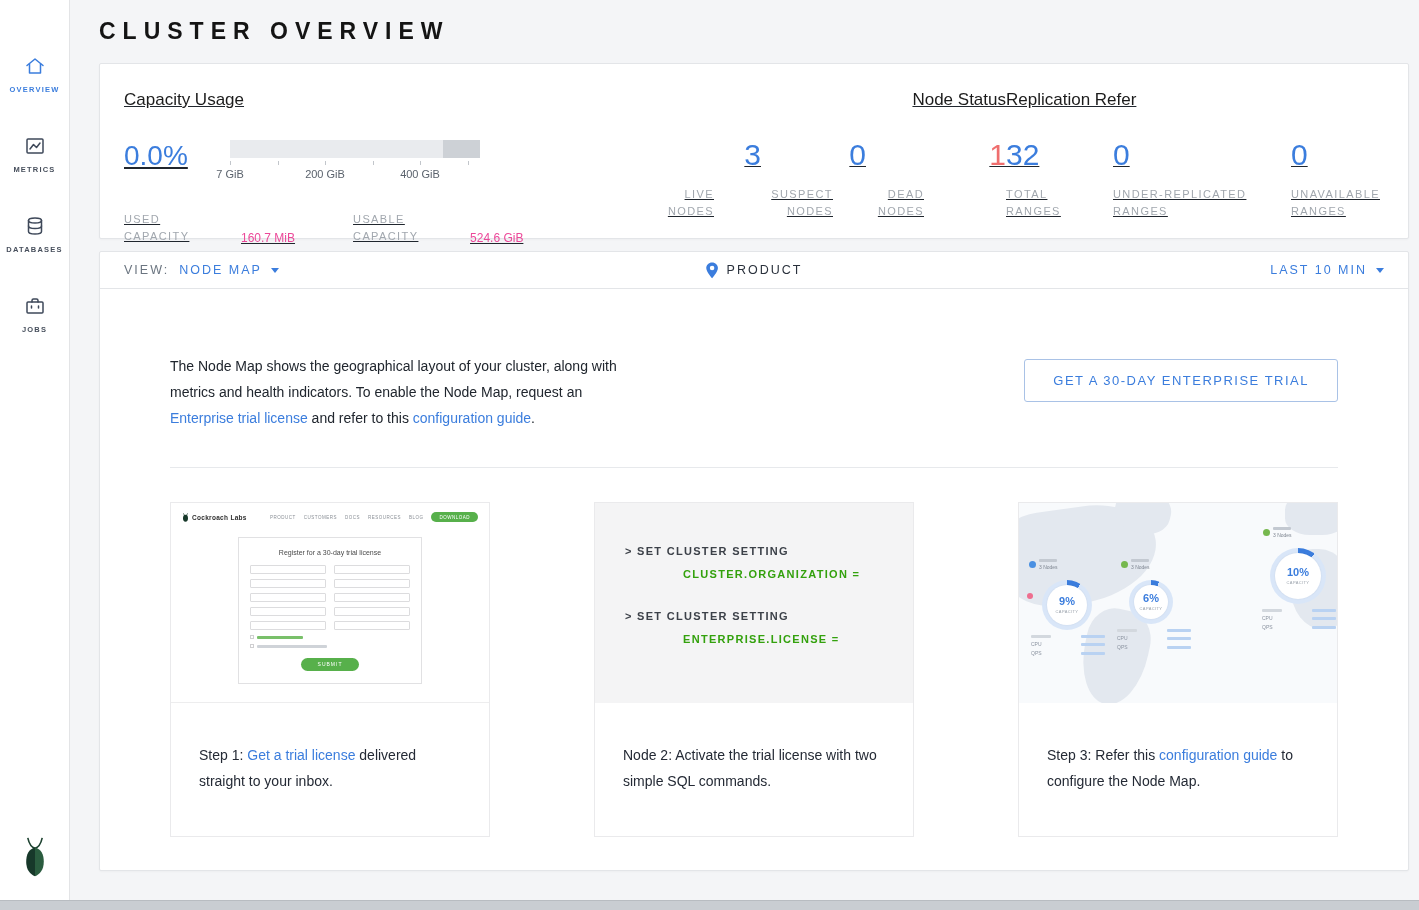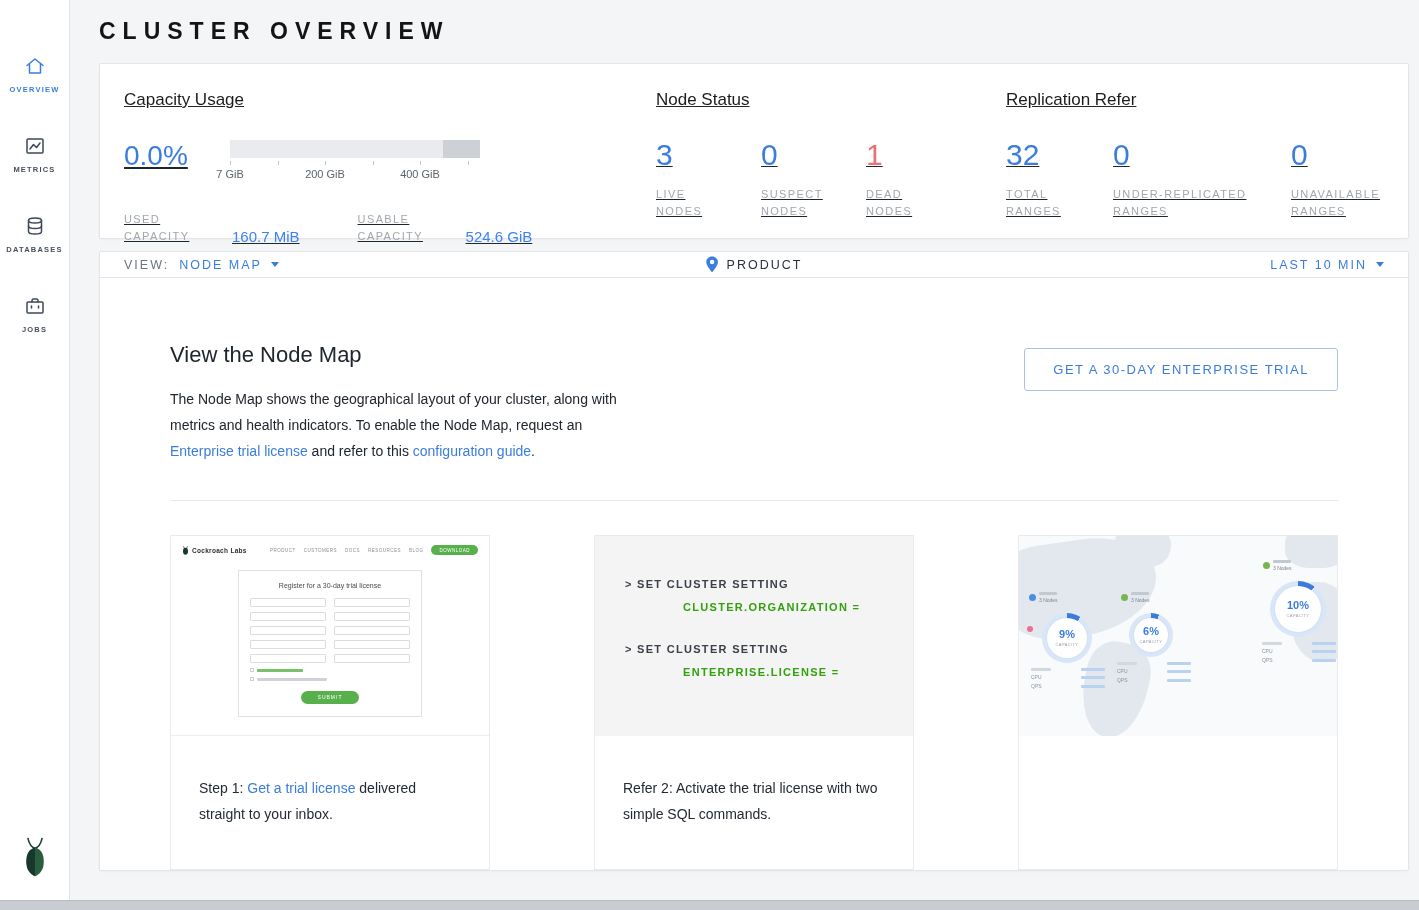--- a/index.html
+++ b/index.html
@@ -28,37 +28,37 @@
   
   .main { margin-left:71px; padding:10px 10px 0 28px; height:900px; }
   .page-title { margin:8px 0 18px; font-size:23px; font-weight:700; letter-spacing:7px; color:#141414; }
 
   .card { background:#fff; border:1px solid #e3e5e8; border-radius:2px; box-shadow:0 1px 2px rgba(0,0,0,0.03); }
 
   
   .summary { display:flex; padding:26px 24px 16px; height:176px;text-decoration:underline; }
   .section-title { margin:0 0 30px; font-size:17px; font-weight:500; color:#1c1c1c; }
   .sec-capacity { width:532px; }
-  .sec-nodes { width:350px; }
+  .sec-nodes { width:350px;text-align:right; }
   .sec-repl { flex:1; }
 
   .cap-row { display:flex; }
   .cap-percent { width:92px; margin-right:14px; font-size:28px; color:#3b7ddd; line-height:1; padding-top:2px; }
   .cap-bar-wrap { width:250px; }
   .cap-bar { position:relative; height:18px; background:#e9ebee; overflow:hidden; }
   .cap-bar .seg { position:absolute; right:0; top:0; height:100%; width:15%; background:#cdd1d6; }
   .cap-ticks { position:relative; height:22px; margin-top:3px; }
   .cap-ticks .mark { position:absolute; top:0; width:1px; height:4px; background:#c2c6cb; }
   .cap-ticks .tlabel { position:absolute; top:7px; transform:translateX(-50%); font-size:11px; color:#5a626c; white-space:nowrap; }
   .cap-stats { display:flex; align-items:flex-end; margin-top:28px; }
   .cap-group { display:flex; align-items:flex-end; }
   .cap-group + .cap-group { margin-left:58px; }
   .small-label { font-size:11px; letter-spacing:1.4px; color:#a1a7ae; line-height:17px; }
   .cap-group .small-label { width:84px; }
-  .cap-value { margin-left:24px; font-size:15px; color:#3b82f6; white-space:nowrap; }
+  .cap-value { margin-left:33px; font-size:12px; color:#ec4899; white-space:nowrap; }
 
   .stats-row { display:flex; }
   .stat { }
   .stat .num { font-size:30px; line-height:1; color:#3b7ddd; }
   .stat .num.danger { color:#ef6e6e; }
   .stat .small-label { display:block; margin-top:16px; }
   .w50{width:105px;} .w70{width:105px;} .wend{flex:1;}
   .rw1{width:107px;} .rw2{width:178px;} .rw3{flex:1;}
   .lbl-narrow{max-width:58px;} .lbl-mid{max-width:72px;} .lbl-wide{max-width:150px;} .lbl-unavail{max-width:110px;}
 
@@ -272,21 +272,20 @@
       </span>
       <span class="toolbar-right">
         <span>LAST 10 MIN</span>
         <span class="caret"></span>
       </span>
     </div>
 
     <div class="panel">
       <div class="panel-head">
         <div>
-          <h3 class="panel-title">View the Node Map</h3>
           <p class="panel-desc"><span>The Node Map shows the geographical layout of your cluster, along with metrics and health indicators. To enable the Node Map, request an </span><a>Enterprise trial license</a><span> and refer to this </span><a>configuration guide</a><span>.</span></p>
         </div>
         <button class="cta-btn">GET A 30-DAY ENTERPRISE TRIAL</button>
       </div>
       <hr class="divider">
 
       <div class="steps">
 
         <div class="step-card">
           <div class="step-media">
@@ -347,21 +346,21 @@
 
         <div class="step-card">
           <div class="step-media">
             <div class="code-block">
               <div class="code-cmd">&gt; SET CLUSTER SETTING</div>
               <div class="code-arg">CLUSTER.ORGANIZATION =</div>
               <div class="code-cmd">&gt; SET CLUSTER SETTING</div>
               <div class="code-arg">ENTERPRISE.LICENSE =</div>
             </div>
           </div>
-          <p class="step-caption"><b>Refer 2:</b><span> Activate the trial license with two simple SQL commands.</span></p>
+          <p class="step-caption"><b>Node 2:</b><span> Activate the trial license with two simple SQL commands.</span></p>
         </div>
 
         <div class="step-card">
           <div class="step-media">
             <div class="map">
               <span class="land na"></span>
                 <span class="land gl"></span>
                 <span class="land sa"></span>
                 <span class="land eu"></span>
                 <span class="land af"></span>
@@ -430,19 +429,20 @@
                     <span>CPU</span>
                     <span class="vbar b"></span>
                   </div>
                 <div class="mrow">
                     <span>QPS</span>
                     <span class="vbar b"></span>
                   </div>
               </div>
             </div>
           </div>
+          <p class="step-caption"><b>Step 3:</b><span> Refer this </span><a>configuration guide</a><span> to configure the Node Map.</span></p>
         </div>
       </div>
     </div>
   </section>
 </main>
 
 <div class="bottom-strip"></div>
 
 </body></html>

